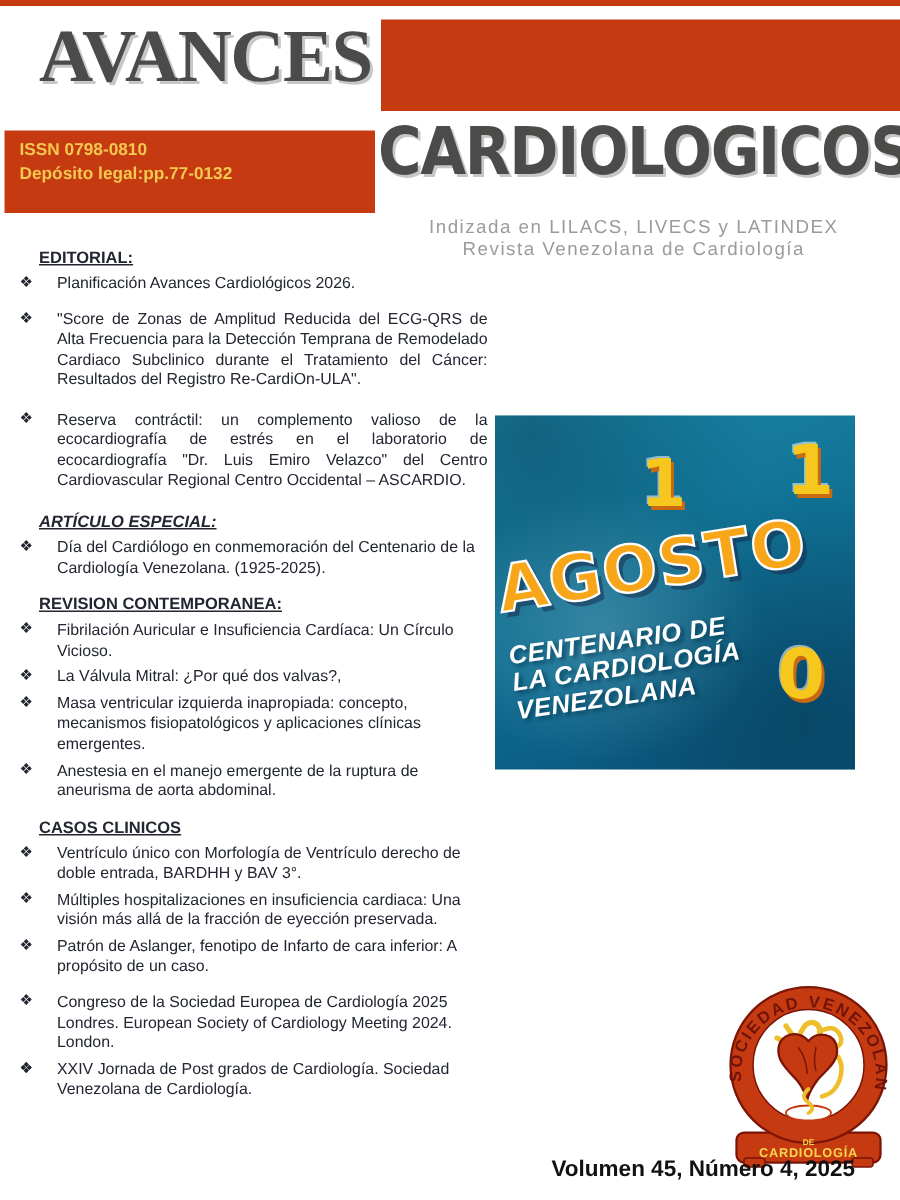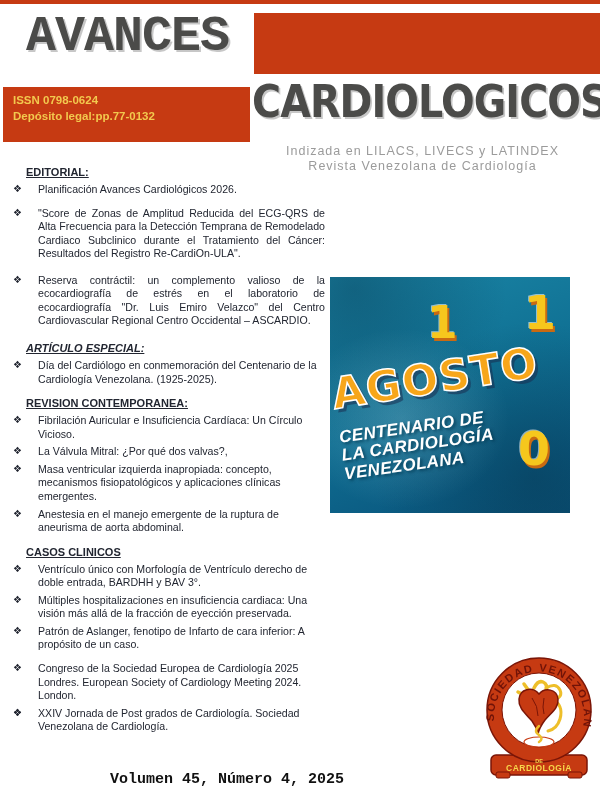--- a/index.html
+++ b/index.html
@@ -5,21 +5,21 @@
   html,body{margin:0;padding:0;}
   body{
     width:600px;height:800px;position:relative;background:#ffffff;
     font-family:"Liberation Sans","DejaVu Sans",sans-serif;
     overflow:hidden;color:#222631;
   }
   
   .top-strip{position:absolute;left:0;top:0;width:600px;height:4px;background:#c63a12;}
   .title-avances{
     position:absolute;left:26px;top:8px;width:230px;
-    font-family:Liberation Mono, monospace;font-weight:bold;font-size:50px;
+    font-family:Liberation Serif, serif;font-weight:bold;font-size:50px;
     letter-spacing:-1px;color:#4b4b49;text-shadow:2px 2px 0 rgba(0,0,0,.22);
     white-space:nowrap;z-index:2;
   }
   .red-block-right{position:absolute;left:254px;top:13px;width:346px;height:61px;background:#c63a12;}
   .red-band-left{position:absolute;left:3px;top:87px;width:247px;height:55px;background:#c63a12;}
   .issn-lines{position:absolute;left:13px;top:93px;width:230px;color:#f2c94e;
     font-weight:bold;font-size:11.5px;line-height:1.35;}
   .title-cardio{
     position:absolute;left:252px;top:76px;width:348px;
     font-family:"DejaVu Sans",sans-serif;font-weight:bold;font-size:44px;
@@ -59,34 +59,34 @@
     -webkit-text-stroke:1.5px #ffffff;
     text-shadow:3px 4px 0 rgba(25,45,80,.55);
   }
   .poster-sub{
     position:absolute;left:8px;top:152px;width:220px;
     font-weight:bold;font-style:italic;font-size:17px;line-height:1.08;letter-spacing:.4px;
     color:#ffffff;text-shadow:2px 2px 3px rgba(0,55,80,.75);
     transform:rotate(-8deg);transform-origin:left top;white-space:nowrap;
   }
   
-  .footer{position:absolute;left:110px;top:771px;width:460px;text-align:left;
-    font-weight:bold;font-size:15px;color:#111;font-family:Liberation Mono, monospace;}
+  .footer{position:absolute;left:110px;top:771px;width:460px;text-align:right;
+    font-weight:bold;font-size:15px;color:#111;}
   
   .logo{position:absolute;left:482px;top:654px;width:114px;height:128px;}
 </style>
 </head>
 <body>
 
 <div class="top-strip"></div>
 <div class="title-avances">AVANCES</div>
 <div class="red-block-right"></div>
 <div class="red-band-left"></div>
 <div class="issn-lines">
-  <div>ISSN 0798-0624</div>
+  <div>ISSN 0798-0810</div>
   <div>Depósito legal:pp.77-0132</div>
 </div>
 <div class="title-cardio">CARDIOLOGICOS</div>
 <div class="tagline">
   <div>Indizada en LILACS, LIVECS y LATINDEX</div>
   <div>Revista Venezolana de Cardiología</div>
 </div>
 
 <div id="toc">
     <div class="toc-section">

